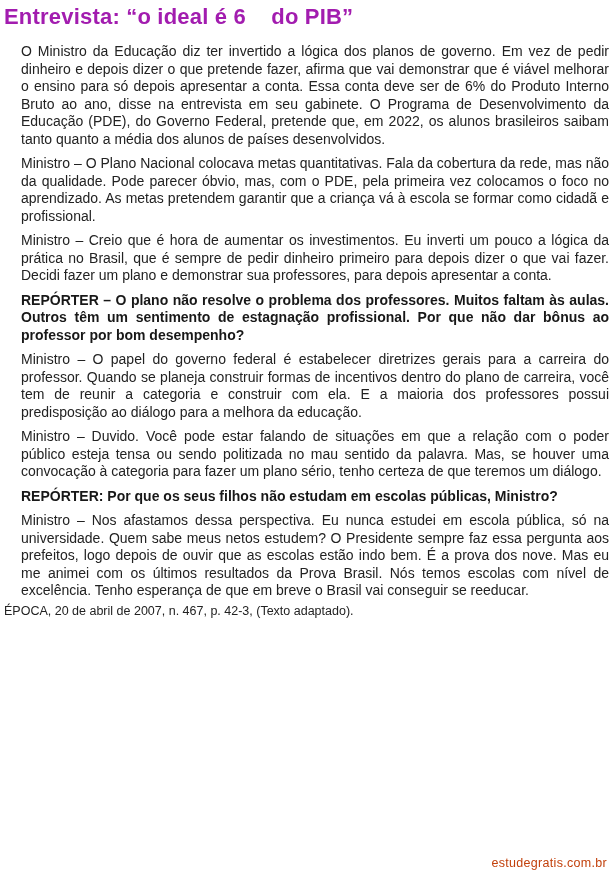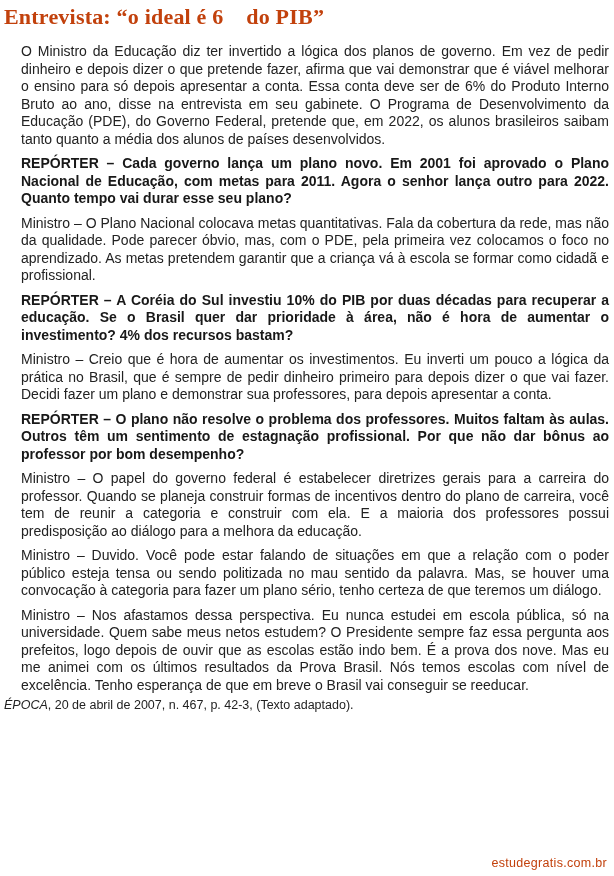--- a/index.html
+++ b/index.html
@@ -12,24 +12,24 @@
     height: 876px;
     position: relative;
     overflow: hidden;
     font-family: "Liberation Sans", sans-serif;
     color: #1f1f1f;
   }
   .page {
     padding: 4px 5px 0 4px;
   }
   .title {
-    font-family: Liberation Serif, serif;
+    font-family: Liberation Sans, sans-serif;
     font-size: 22px;
     font-weight: bold;
-    color: #c2410c;
+    color: #a21caf;
     margin: 0 0 13px 0;
     white-space: pre-wrap;
     letter-spacing: 0.2px;
   }
   .para {
     font-size: 14px;
     line-height: 17.5px;
     text-align: justify;
     margin: 0 0 7px 17px;
     color: #222222;
@@ -38,45 +38,43 @@
     font-weight: bold;
     color: #181818;
   }
   .citation {
     font-size: 12.5px;
     line-height: 16px;
     margin: -4px 0 0 0;
     color: #222222;
   }
   .citation .src {
-    font-style: italic;
   }
   .watermark {
     position: absolute;
     right: 7px;
     bottom: 6px;
     font-size: 12.5px;
     color: #c2410c;
     letter-spacing: 0.3px;
   }
 </style>
 </head>
 <body>
 
 <div class="page">
   <h1 class="title">Entrevista: “o ideal é 6    do PIB”</h1>
 
   <div id="article-body">
       <p class="para intro">O Ministro da Educação diz ter invertido a lógica dos planos de governo. Em vez de pedir dinheiro e depois dizer o que pretende fazer, afirma que vai demonstrar que é viável melhorar o ensino para só depois apresentar a conta. Essa conta deve ser de 6% do Produto Interno Bruto ao ano, disse na entrevista em seu gabinete. O Programa de Desenvolvimento da Educação (PDE), do Governo Federal, pretende que, em 2022, os alunos brasileiros saibam tanto quanto a média dos alunos de países desenvolvidos.</p>
-      <p class="para question">REPÓRTER – Cada governo lança um plano novo. Em 2001 foi aprovado o Plano Nacional de Educação, com metas para 2011. Agora o senhor lança outro para 2022. Quanto tempo vai durar esse seu plano?</p>
       <p class="para answer">Ministro – O Plano Nacional colocava metas quantitativas. Fala da cobertura da rede, mas não da qualidade. Pode parecer óbvio, mas, com o PDE, pela primeira vez colocamos o foco no aprendizado.  As metas pretendem garantir que a criança vá à escola se formar como cidadã e profissional.</p>
-      <p class="para question">REPÓRTER – A Coréia do Sul investiu 10% do PIB por duas décadas para recuperar a educação. Se o Brasil quer dar prioridade à área, não é hora de aumentar o investimento? 4% dos recursos bastam?</p>
       <p class="para answer">Ministro – Creio que é hora de aumentar os investimentos. Eu inverti um pouco a lógica da prática no Brasil, que é sempre de pedir dinheiro primeiro para depois dizer o que vai fazer. Decidi fazer um plano e demonstrar sua professores, para depois apresentar a conta.</p>
       <p class="para question">REPÓRTER – O plano não resolve o problema dos professores. Muitos faltam às aulas. Outros têm um sentimento de estagnação profissional. Por que não dar bônus ao professor por bom desempenho?</p>
       <p class="para answer">Ministro – O papel do governo federal é estabelecer diretrizes gerais para a carreira do professor. Quando se planeja construir formas de incentivos dentro do plano de carreira, você tem de reunir a categoria e construir com ela. E a maioria dos professores possui predisposição ao diálogo para a melhora da educação.</p>
       <p class="para answer">Ministro – Duvido. Você pode estar falando de situações em que a relação com o poder público esteja tensa ou sendo politizada no mau sentido da palavra. Mas, se houver uma convocação à categoria para fazer um plano sério, tenho certeza de que teremos um diálogo.</p>
+      <p class="para question">REPÓRTER: Por que os seus filhos não estudam em escolas públicas, Ministro?</p>
       <p class="para answer">Ministro – Nos afastamos dessa perspectiva. Eu nunca estudei em escola pública, só na universidade. Quem sabe meus netos estudem? O Presidente sempre faz essa pergunta aos prefeitos, logo depois de ouvir que as escolas estão indo bem. É a prova dos nove. Mas eu me animei com os últimos resultados da Prova Brasil. Nós temos escolas com nível de excelência. Tenho esperança de que em breve o Brasil vai conseguir se reeducar.</p>
     </div>
 
   <p class="citation"><span class="src">ÉPOCA</span><span>, 20 de abril de 2007, n. 467, p. 42-3, (Texto adaptado).</span></p>
 </div>
 
 <div class="watermark">estudegratis.com.br</div>
 
 </body></html>

